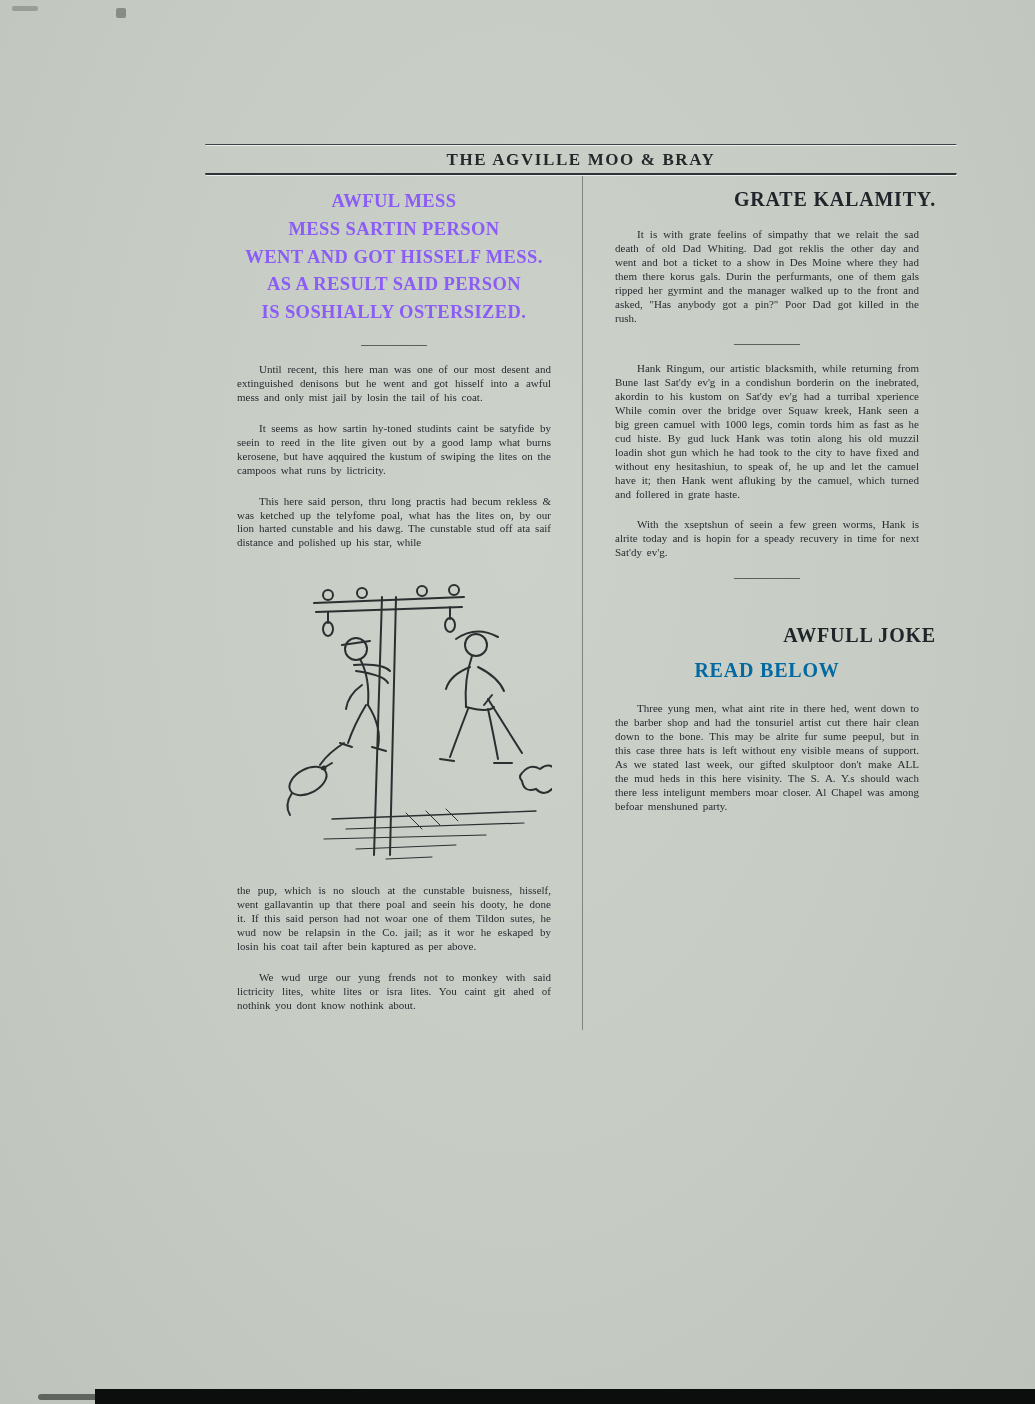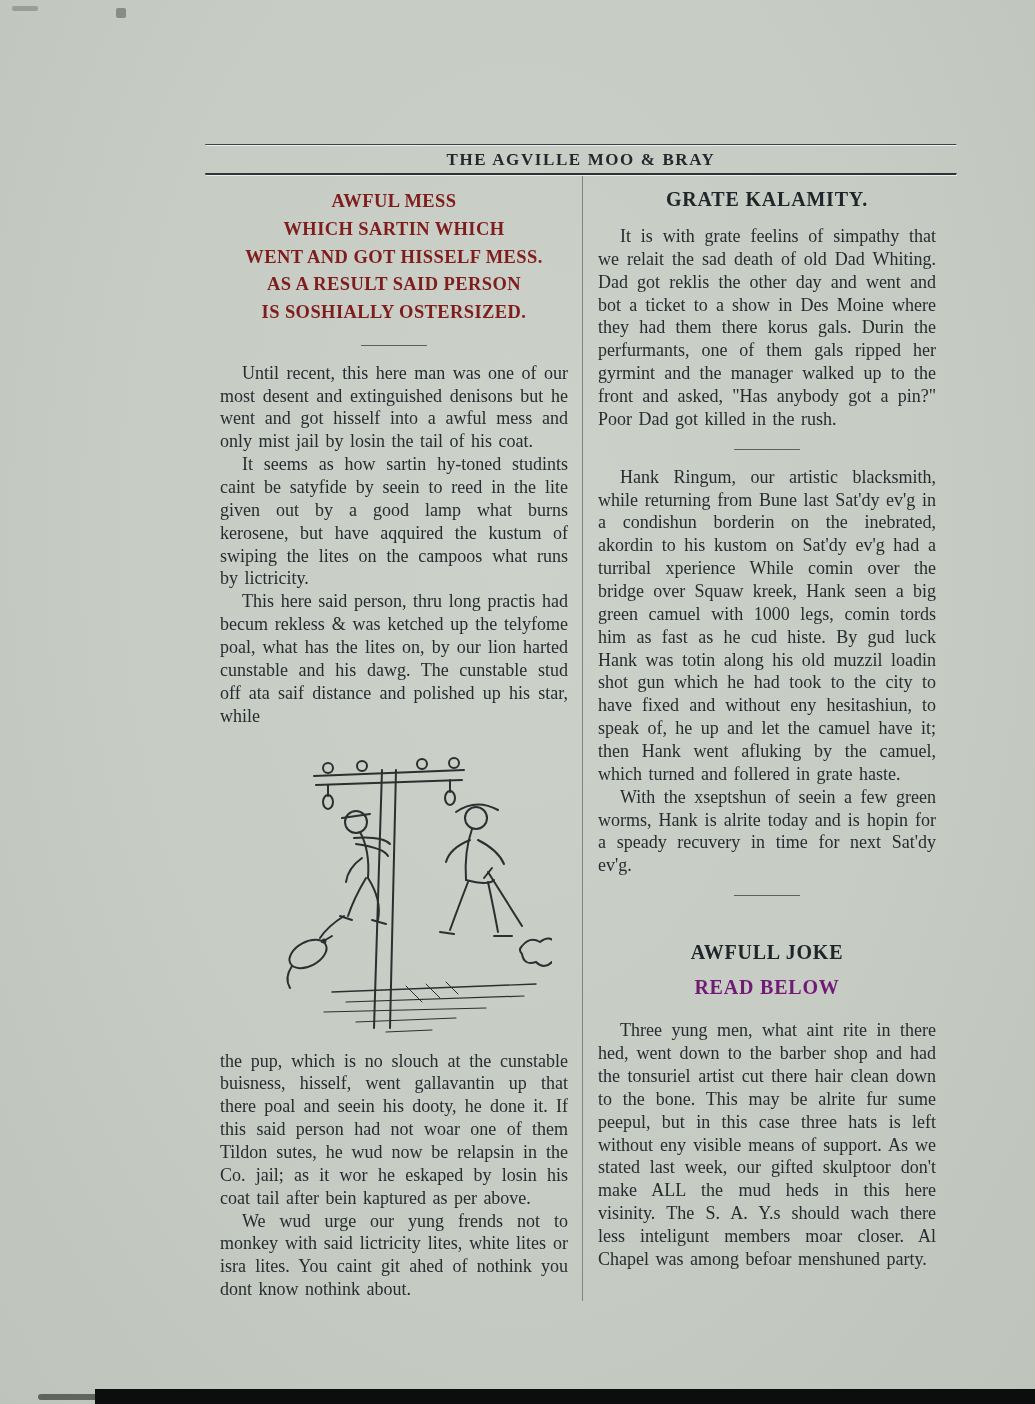--- a/index.html
+++ b/index.html
@@ -29,45 +29,45 @@
     display:flex; align-items:stretch;
   }
   .col-left { width:348px; padding-top:8px; }
   .col-gutter {
     width:1px; background:#80857f; margin:0 15px 0 14px;
     align-self:stretch;
   }
   .col-right { flex:1; padding-top:12px; }
 
   .headline {
-    text-align:center; font-weight:bold; color:#7f1d1d;
+    text-align:center; font-weight:bold; color:#8b5cf6;
     font-size:18.5px; line-height:1.5; letter-spacing:0.4px;
     margin:4px 0 0 0;
   }
   .headline span { display:block; }
 
   .art-title {
-    text-align:center; font-weight:bold; color:#20252a;
+    text-align:right; font-weight:bold; color:#20252a;
     font-size:20px; letter-spacing:0.8px; margin:0 0 14px 0;
   }
   .art-title-2l { margin-bottom:6px;margin-top:45px; }
   .art-title-2l + .art-title-2l-b { margin-bottom:18px; }
   .art-title-2l-b {
-    text-align:center; font-weight:bold; color:#701a75;
+    text-align:center; font-weight:bold; color:#0369a1;
     font-size:20px; letter-spacing:0.8px; margin-top:12px;
   }
 
   .sub-divider {
     width:66px; border:0; border-top:1.5px solid #5c615c;
     margin:18px auto 16px auto;
   }
 
   p.body-text {
-    margin:0; text-align:justify;
-    font-size:18px; line-height:1.27;
+    margin:17px; text-align:justify;
+    font-size:11px; line-height:1.27;
     word-spacing:2px;
   }
   p.indent { text-indent:22px; }
   p + p { margin-top:0; }
 
   .illustration {
     display:block; margin:12px auto 10px auto;
   }
 
   .article { margin-bottom:6px; }
@@ -99,21 +99,21 @@
   <hr class="rule-top">
   <span class="masthead-title">THE AGVILLE MOO &amp; BRAY</span>
   <hr class="rule-bottom">
 </div>
 
 <div class="columns">
 
   <div class="col-left">
     <div class="headline">
       <span>AWFUL MESS</span>
-      <span>WHICH SARTIN WHICH</span>
+      <span>MESS SARTIN PERSON</span>
       <span>WENT AND GOT HISSELF MESS.</span>
       <span>AS A RESULT SAID PERSON</span>
       <span>IS SOSHIALLY OSTERSIZED.</span>
     </div>
     <hr class="sub-divider">
 
     <p class="body-text indent">Until recent, this here man was one of our most desent and extinguished denisons but he went and got hisself into a awful mess and only mist jail by losin the tail of his coat.</p>
     <p class="body-text indent">It seems as how sartin hy-toned studints caint be satyfide by seein to reed in the lite given out by a good lamp what burns kerosene, but have aqquired the kustum of swiping the lites on the campoos what runs by lictricity.</p>
     <p class="body-text indent">This here said person, thru long practis had becum rekless &amp; was ketched up the telyfome poal, what has the lites on, by our lion harted cunstable and his dawg. The cunstable stud off ata saif distance and polished up his star, while</p>
 

